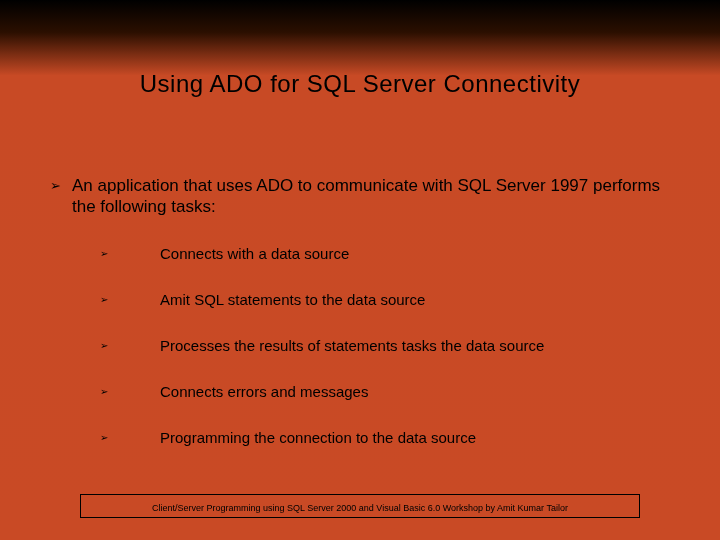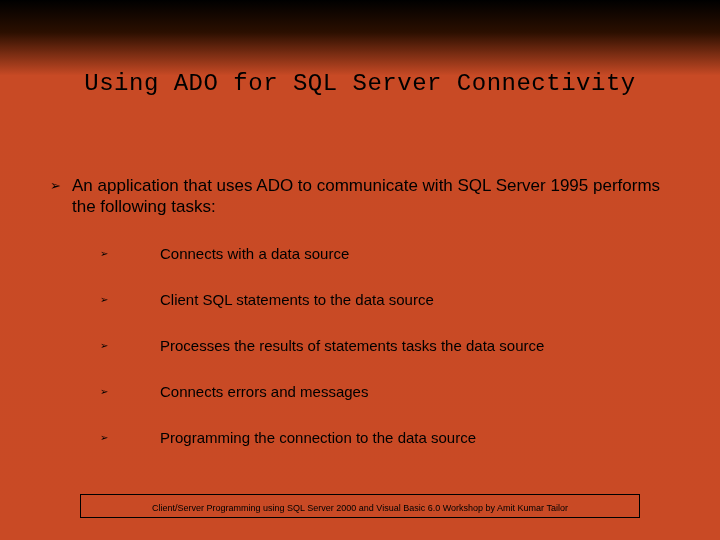--- a/index.html
+++ b/index.html
@@ -14,21 +14,21 @@
     height: 540px;
     background: linear-gradient(to bottom, #000000 0%, #2b0f00 6%, #c84a25 14%, #c94a25 100%);
     position: relative;
     font-family: Verdana, Geneva, sans-serif;
     color: #000;
     box-sizing: border-box;
   }
   .title {
     text-align: center;
     color: #000;
-    font-family: Liberation Mono, monospace;
+    font-family: Liberation Sans, sans-serif;
     font-size: 24px;
     padding-top: 70px;
     letter-spacing: 0.5px;
   }
   .content {
     position: absolute;
     top: 175px;
     left: 50px;
     right: 40px;
   }
@@ -91,31 +91,31 @@
 <body>
 
 <div class="slide">
 
   <div class="title">Using ADO for SQL Server Connectivity</div>
 
   <div class="content">
 
     <div class="intro-row">
       <div class="bullet-l1">➢</div>
-      <div class="intro-text">An application that uses ADO to communicate with SQL Server 1995 performs the following tasks:</div>
+      <div class="intro-text">An application that uses ADO to communicate with SQL Server 1997 performs the following tasks:</div>
     </div>
 
     <div class="sublist">
       <div class="sub-row">
         <div class="bullet-l2">➢</div>
         <div class="sub-text">Connects with a data source</div>
       </div>
       <div class="sub-row">
         <div class="bullet-l2">➢</div>
-        <div class="sub-text">Client SQL statements to the data source</div>
+        <div class="sub-text">Amit SQL statements to the data source</div>
       </div>
       <div class="sub-row">
         <div class="bullet-l2">➢</div>
         <div class="sub-text">Processes the results of statements tasks the data source</div>
       </div>
       <div class="sub-row">
         <div class="bullet-l2">➢</div>
         <div class="sub-text">Connects errors and messages</div>
       </div>
       <div class="sub-row">

